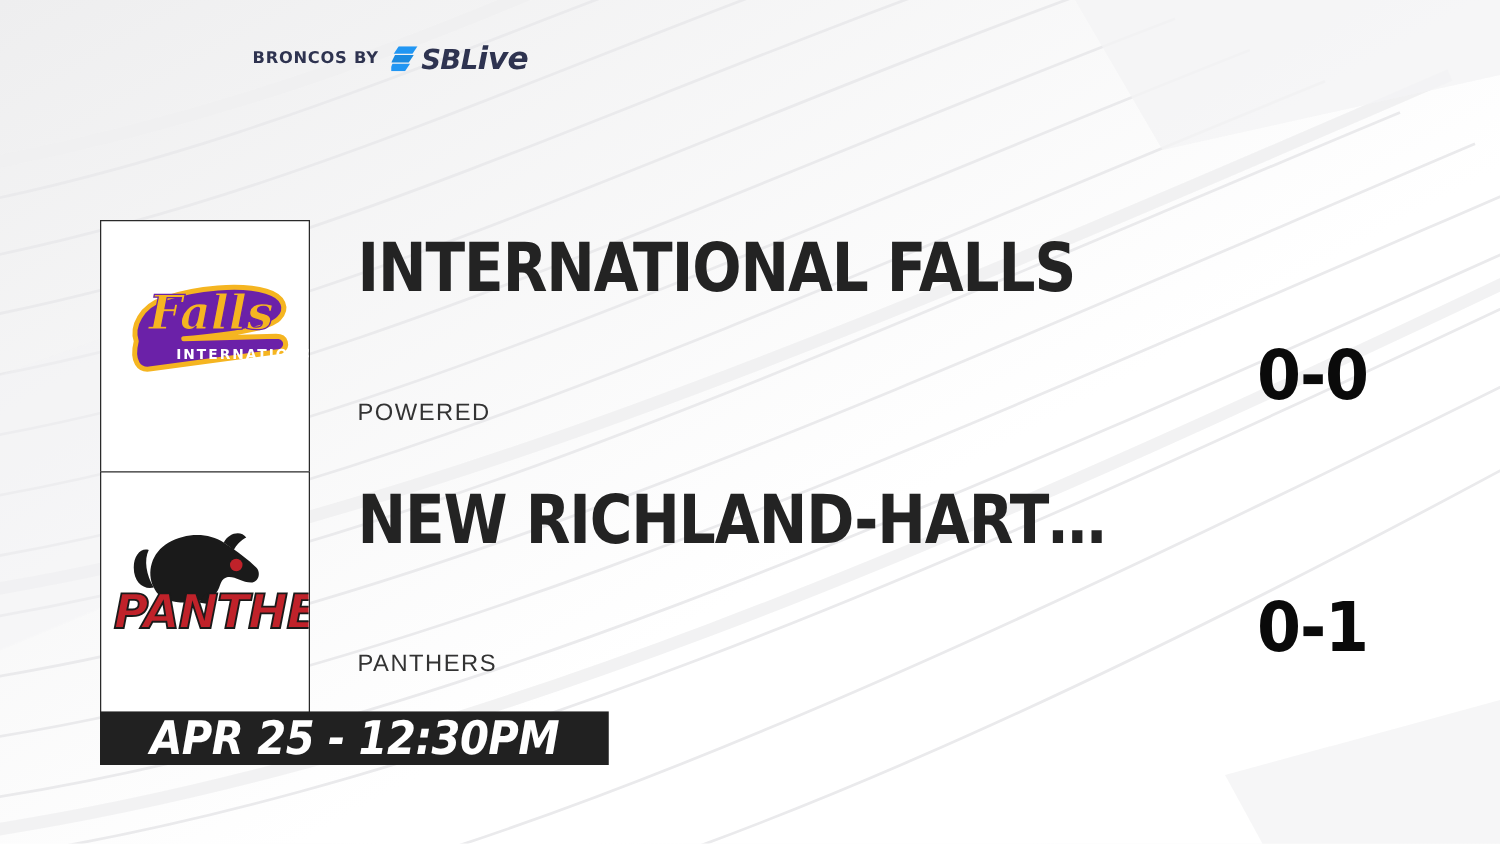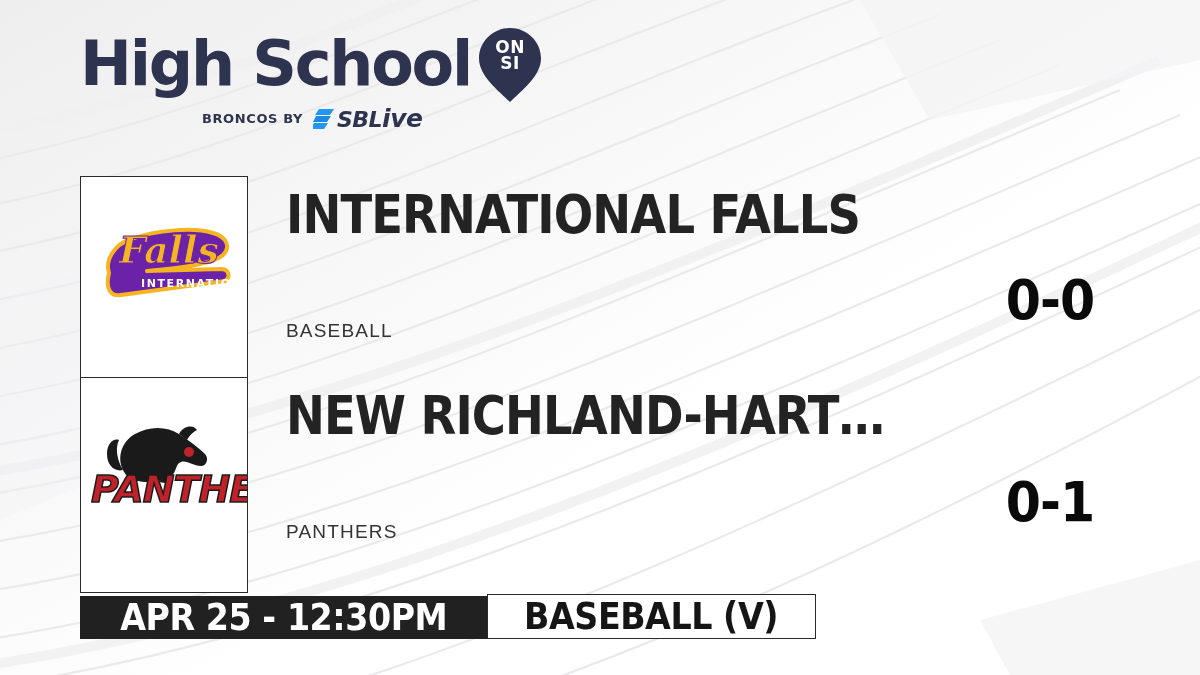--- a/index.html
+++ b/index.html
@@ -174,21 +174,22 @@
   #record-1 { left: 860px; top: 97px; }
   #record-2 { left: 860px; top: 98px; }
 
   
   .info-bar {
     position: absolute;
     left: 80px;
     top: 569px;
     height: 70px;
     display: flex;
-    align-items: flex-end;
+    align-items: flex-start;
+    font-style: italic;
   }
   .info-date {
     background: #212121;
     color: #ffffff;
     display: flex;
     align-items: center;
     padding: 0 22px;
     font-family: "DejaVu Sans", sans-serif;
     font-weight: bold;
     font-size: 37px;
@@ -250,32 +251,20 @@
       </g>
       <g fill="#f4f4f5" opacity="0.8">
         <path d="M860,0 L1200,0 L1200,60 L930,120 Z"></path>
         <path d="M980,620 L1200,560 L1200,675 L1010,675 Z"></path>
         <path d="M0,300 L140,250 L120,470 L0,520 Z" opacity="0.5"></path>
       </g>
     </svg>
   </div>
 
   <div class="header">
-    <div class="hs-wordmark">
-      <div class="hs-text">High School</div>
-      <div class="onsi-pin">
-        <svg width="62" height="74" viewBox="0 0 62 74" xmlns="http://www.w3.org/2000/svg">
-          <path d="M31 0 C13.9 0 0 13.6 0 30.4 C0 48 20 63 31 74 C42 63 62 48 62 30.4 C62 13.6 48.1 0 31 0 Z" fill="#2e3350"></path>
-        </svg>
-        <div class="pin-label">
-          <div>ON</div>
-          <div>SI</div>
-        </div>
-      </div>
-    </div>
     <div class="powered-row">
       <div class="powered-by">BRONCOS BY</div>
       <div class="sbl-mark">
         <svg class="sbl-bolt" width="22" height="20" viewBox="0 0 22 20" xmlns="http://www.w3.org/2000/svg">
           <path d="M6 0 H21 L17 6 H2 Z" fill="#2196f3"></path>
           <path d="M3 7 H18 L14 13 H0 Z" fill="#1b8ae0"></path>
           <path d="M1 14 H15 L11 20 H-2 Z" fill="#2196f3"></path>
         </svg>
         <div class="sbl-word"><span>SBL</span><span class="lower">ive</span></div>
       </div>
@@ -287,21 +276,21 @@
       <svg width="166" height="166" viewBox="0 0 166 166" xmlns="http://www.w3.org/2000/svg">
         <g transform="translate(20,44)">
           <path d="M8 52 C4 40 12 24 30 18 C56 9 92 6 112 12 C126 16 130 26 122 34 C112 44 70 48 46 50 L120 48 C128 48 130 56 124 60 L20 74 C10 76 4 68 8 52 Z" fill="#6b21a8" stroke="#f5b521" stroke-width="4" stroke-linejoin="round"></path>
           <text x="18" y="42" font-family="DejaVu Serif, serif" font-size="38" font-style="italic" font-weight="bold" fill="#f5b521" stroke="#6b21a8" stroke-width="1">Falls</text>
           <text x="40" y="66" font-family="DejaVu Sans, sans-serif" font-size="11" font-weight="bold" letter-spacing="1.6" fill="#ffffff">INTERNATIONAL</text>
         </g>
       </svg>
     </div>
     <div class="team-block">
       <div class="team-name">INTERNATIONAL FALLS</div>
-      <div class="mascot">BASEBALL</div>
+      <div class="mascot">POWERED</div>
     </div>
     <div class="record" id="record-1">0-0</div>
   </div>
 
   <div class="row" id="row-2">
     <div class="logo-box">
       <svg width="166" height="166" viewBox="0 0 166 166" xmlns="http://www.w3.org/2000/svg">
         <g transform="translate(24,30)">
           <path d="M18 62 C12 50 16 34 30 26 C44 18 62 18 74 26 C86 34 94 40 100 46 C104 50 102 58 96 58 C88 58 82 52 76 54 C70 56 72 64 66 68 C58 74 40 76 30 72 C22 69 20 66 18 62 Z" fill="#1a1a1a"></path>
           <path d="M18 62 C10 64 2 58 2 46 C2 36 8 30 14 32 C10 40 12 52 18 62 Z" fill="#1a1a1a"></path>
@@ -318,18 +307,15 @@
       <div class="team-name">NEW RICHLAND-HARTLAND...</div>
       <div class="mascot">PANTHERS</div>
     </div>
     <div class="record" id="record-2">0-1</div>
   </div>
 
   <div class="info-bar">
     <div class="info-date">
         <span>APR 25 - 12:30PM</span>
       </div>
-    <div class="info-sport">
-        <span>BASEBALL (V)</span>
-      </div>
   </div>
 
 </div>
 
 </body></html>

